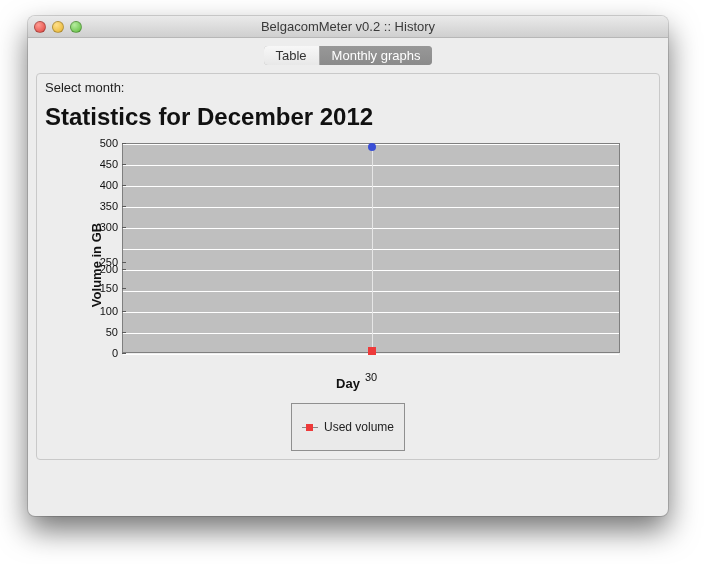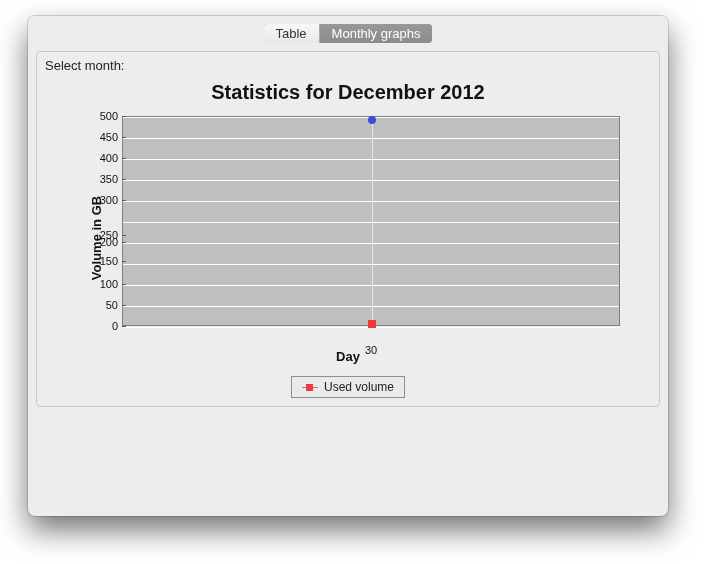--- a/index.html
+++ b/index.html
@@ -96,23 +96,23 @@
     gap: 1px;
   }
   .sel-arrows::before, .sel-arrows::after {
     content: ""; width: 0; height: 0;
     border-left: 3px solid transparent; border-right: 3px solid transparent;
   }
   .sel-arrows::before { border-bottom: 4px solid #333; }
   .sel-arrows::after  { border-top: 4px solid #333; }
 
   .chart-title {
-    text-align: center;
+    text-align: left;
     font-weight: bold;
-    font-size: 20px;
+    font-size: 24px;
     color: #111;
     margin: 8px 0 4px;
   }
   .chart {
     position: relative;
     width: 580px; height: 260px;
     margin: 0 auto;
   }
   .yaxis-label {
     position: absolute; left: -4px; top: 50%;
@@ -152,21 +152,21 @@
     position: absolute; width: 8px; height: 8px; transform: translate(-4px,-4px);
   }
   .pt.square { background: #ee3a3a; }
   .pt.circle { border-radius: 50%; background: #3a4fd6; }
 
   .legend {
     margin: 8px auto 0;
     width: fit-content;
     border: 1px solid #8f8f8f;
     background: #eaeaea;
-    padding: 3px 10px;
+    padding: 16px 10px;
     font-size: 12px; color: #222;
     display: flex; gap: 18px;
   }
   .lg-item { display: flex; align-items: center; gap: 6px; }
   .lg-line { width: 16px; height: 1px; background: #888; position: relative; }
   .lg-sq  { position:absolute; left:4px; top:-3px; width:7px; height:7px; background:#ee3a3a; }
   .lg-ci  { position:absolute; left:4px; top:-3px; width:7px; height:7px; border-radius:50%; background:#3a4fd6; }
 
   .footer {
     display: flex; align-items: center; gap: 6px;
@@ -178,20 +178,28 @@
     border-radius: 3px;
     background: linear-gradient(#ffffff,#eaeaea);
     cursor: pointer;
   }
 </style>
 </head>
 <body>
 
 <div class="shadow-wrap">
 
+  <div class="titlebar">
+    <div class="traffic">
+      <div class="tl-btn tl-close"></div>
+      <div class="tl-btn tl-min"></div>
+      <div class="tl-btn tl-zoom"></div>
+    </div>
+    <div class="title">BelgacomMeter v0.2 :: History</div>
+  </div>
 
   <div class="tabbar">
     <div class="segmented">
       <button class="seg-btn">Table</button>
       <button class="seg-btn active">Monthly graphs</button>
     </div>
   </div>
 
   <div class="panel">
 

